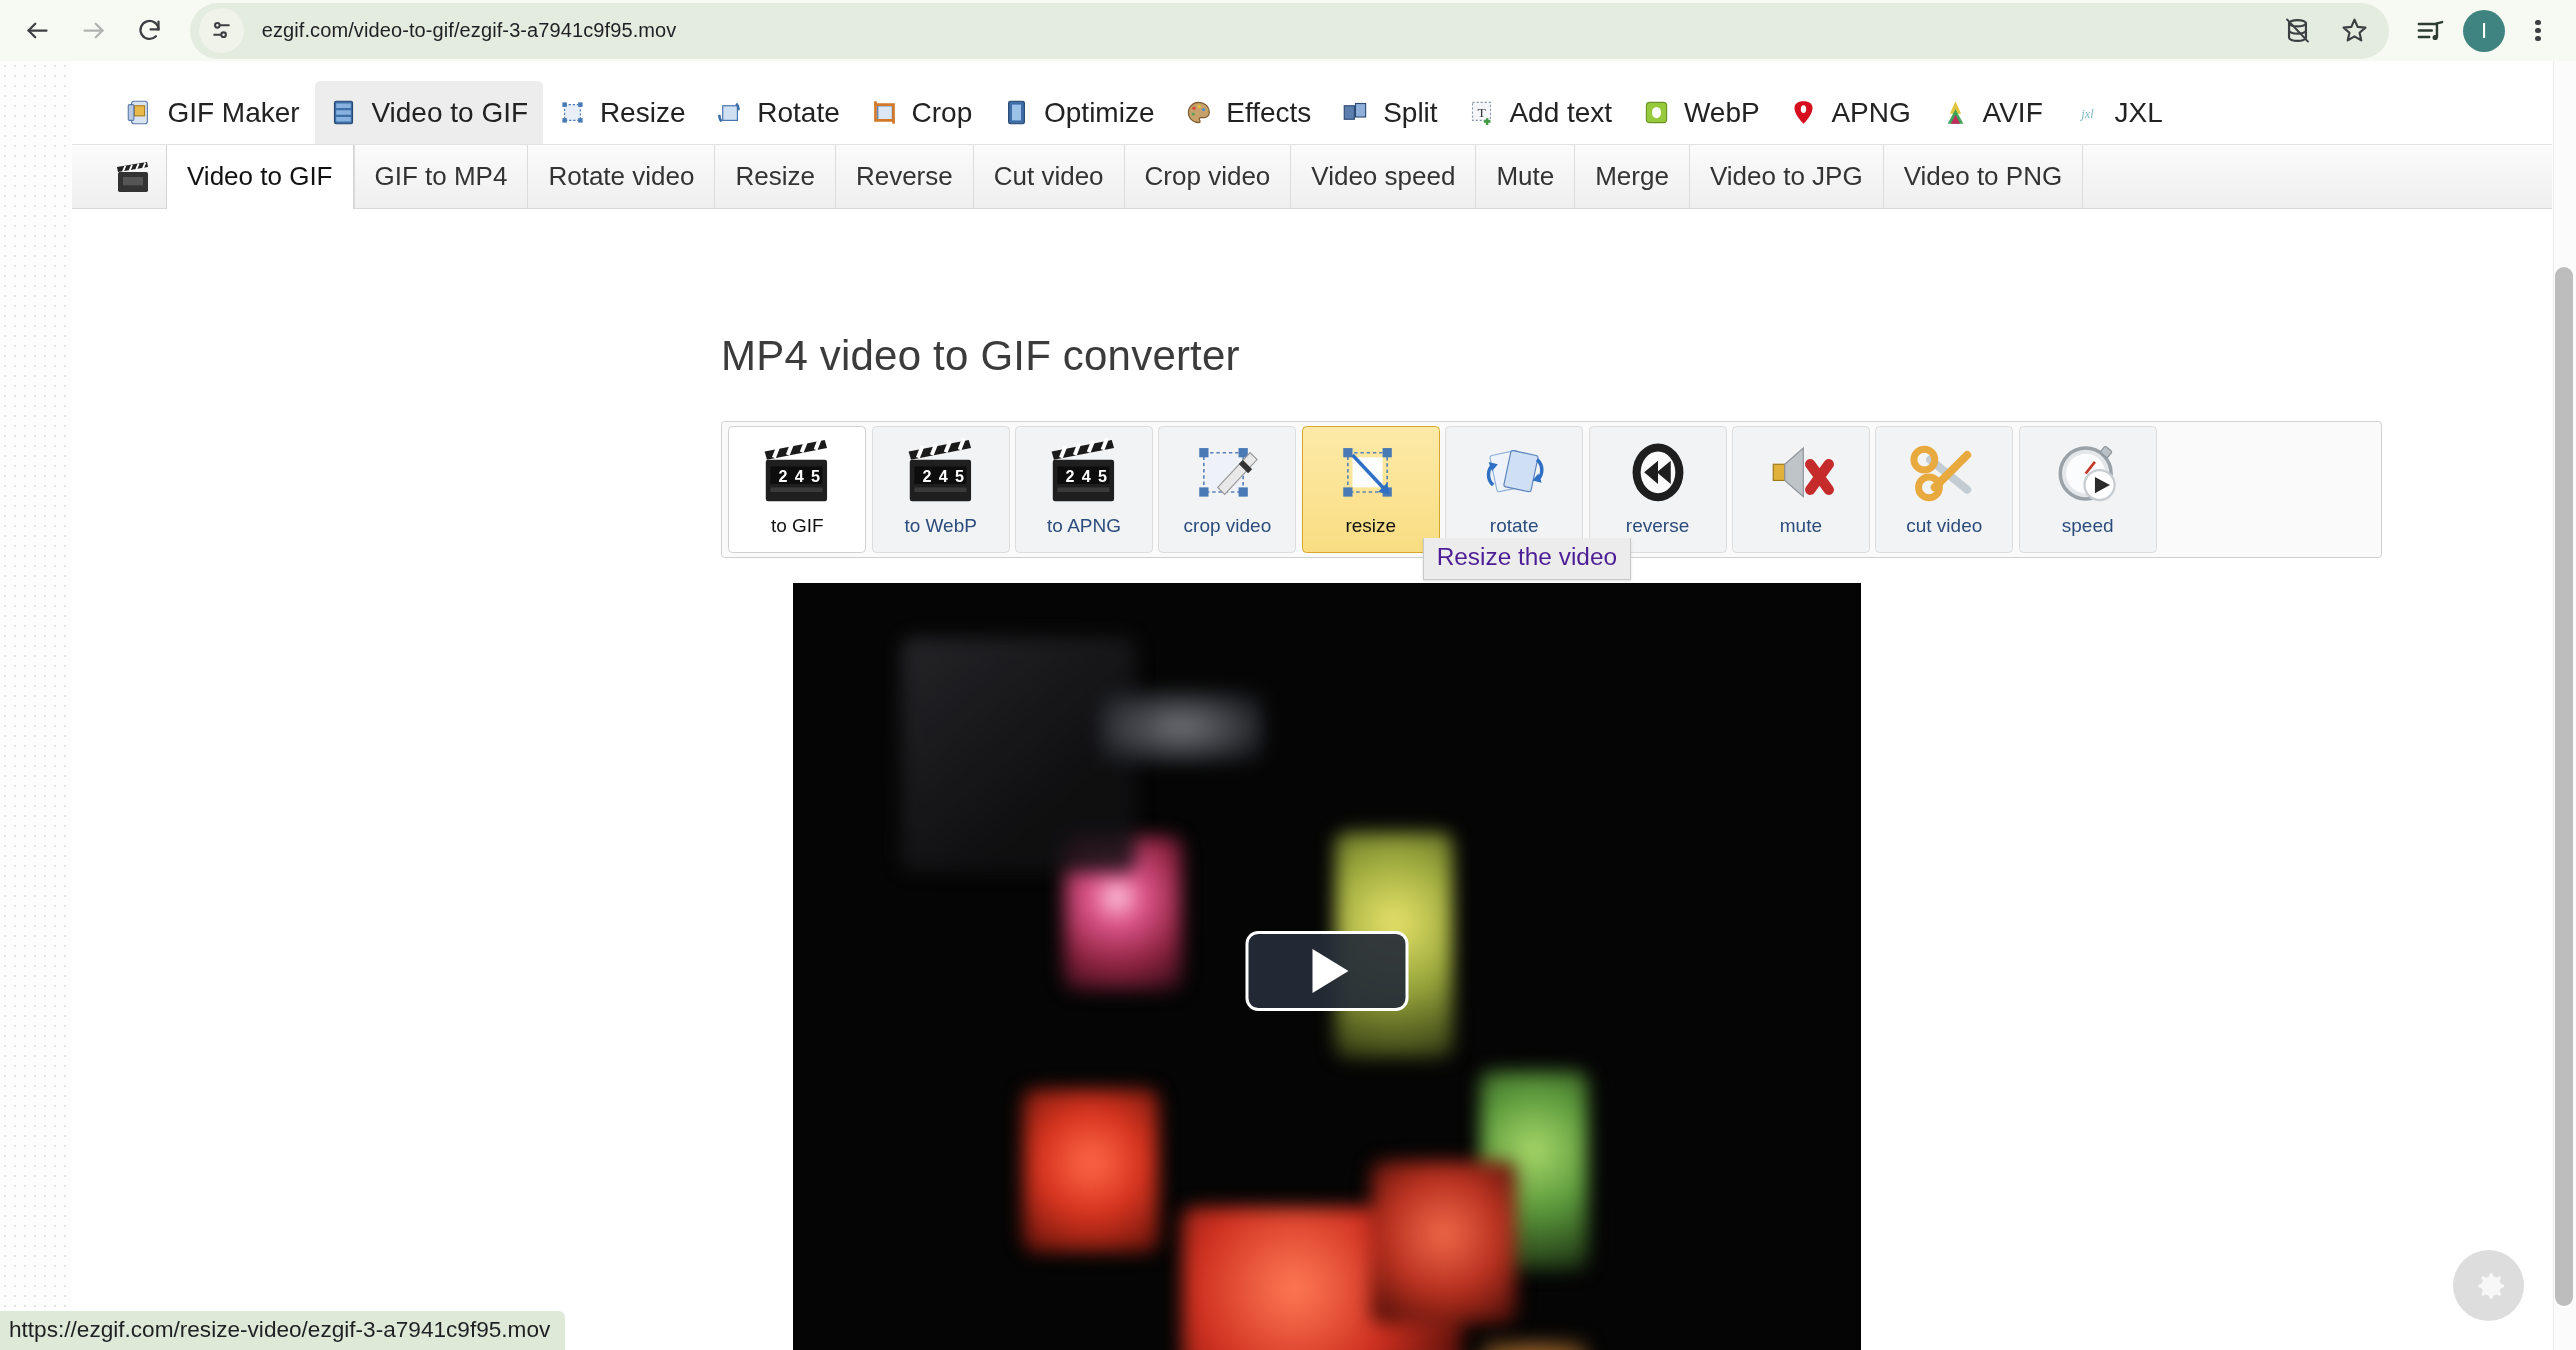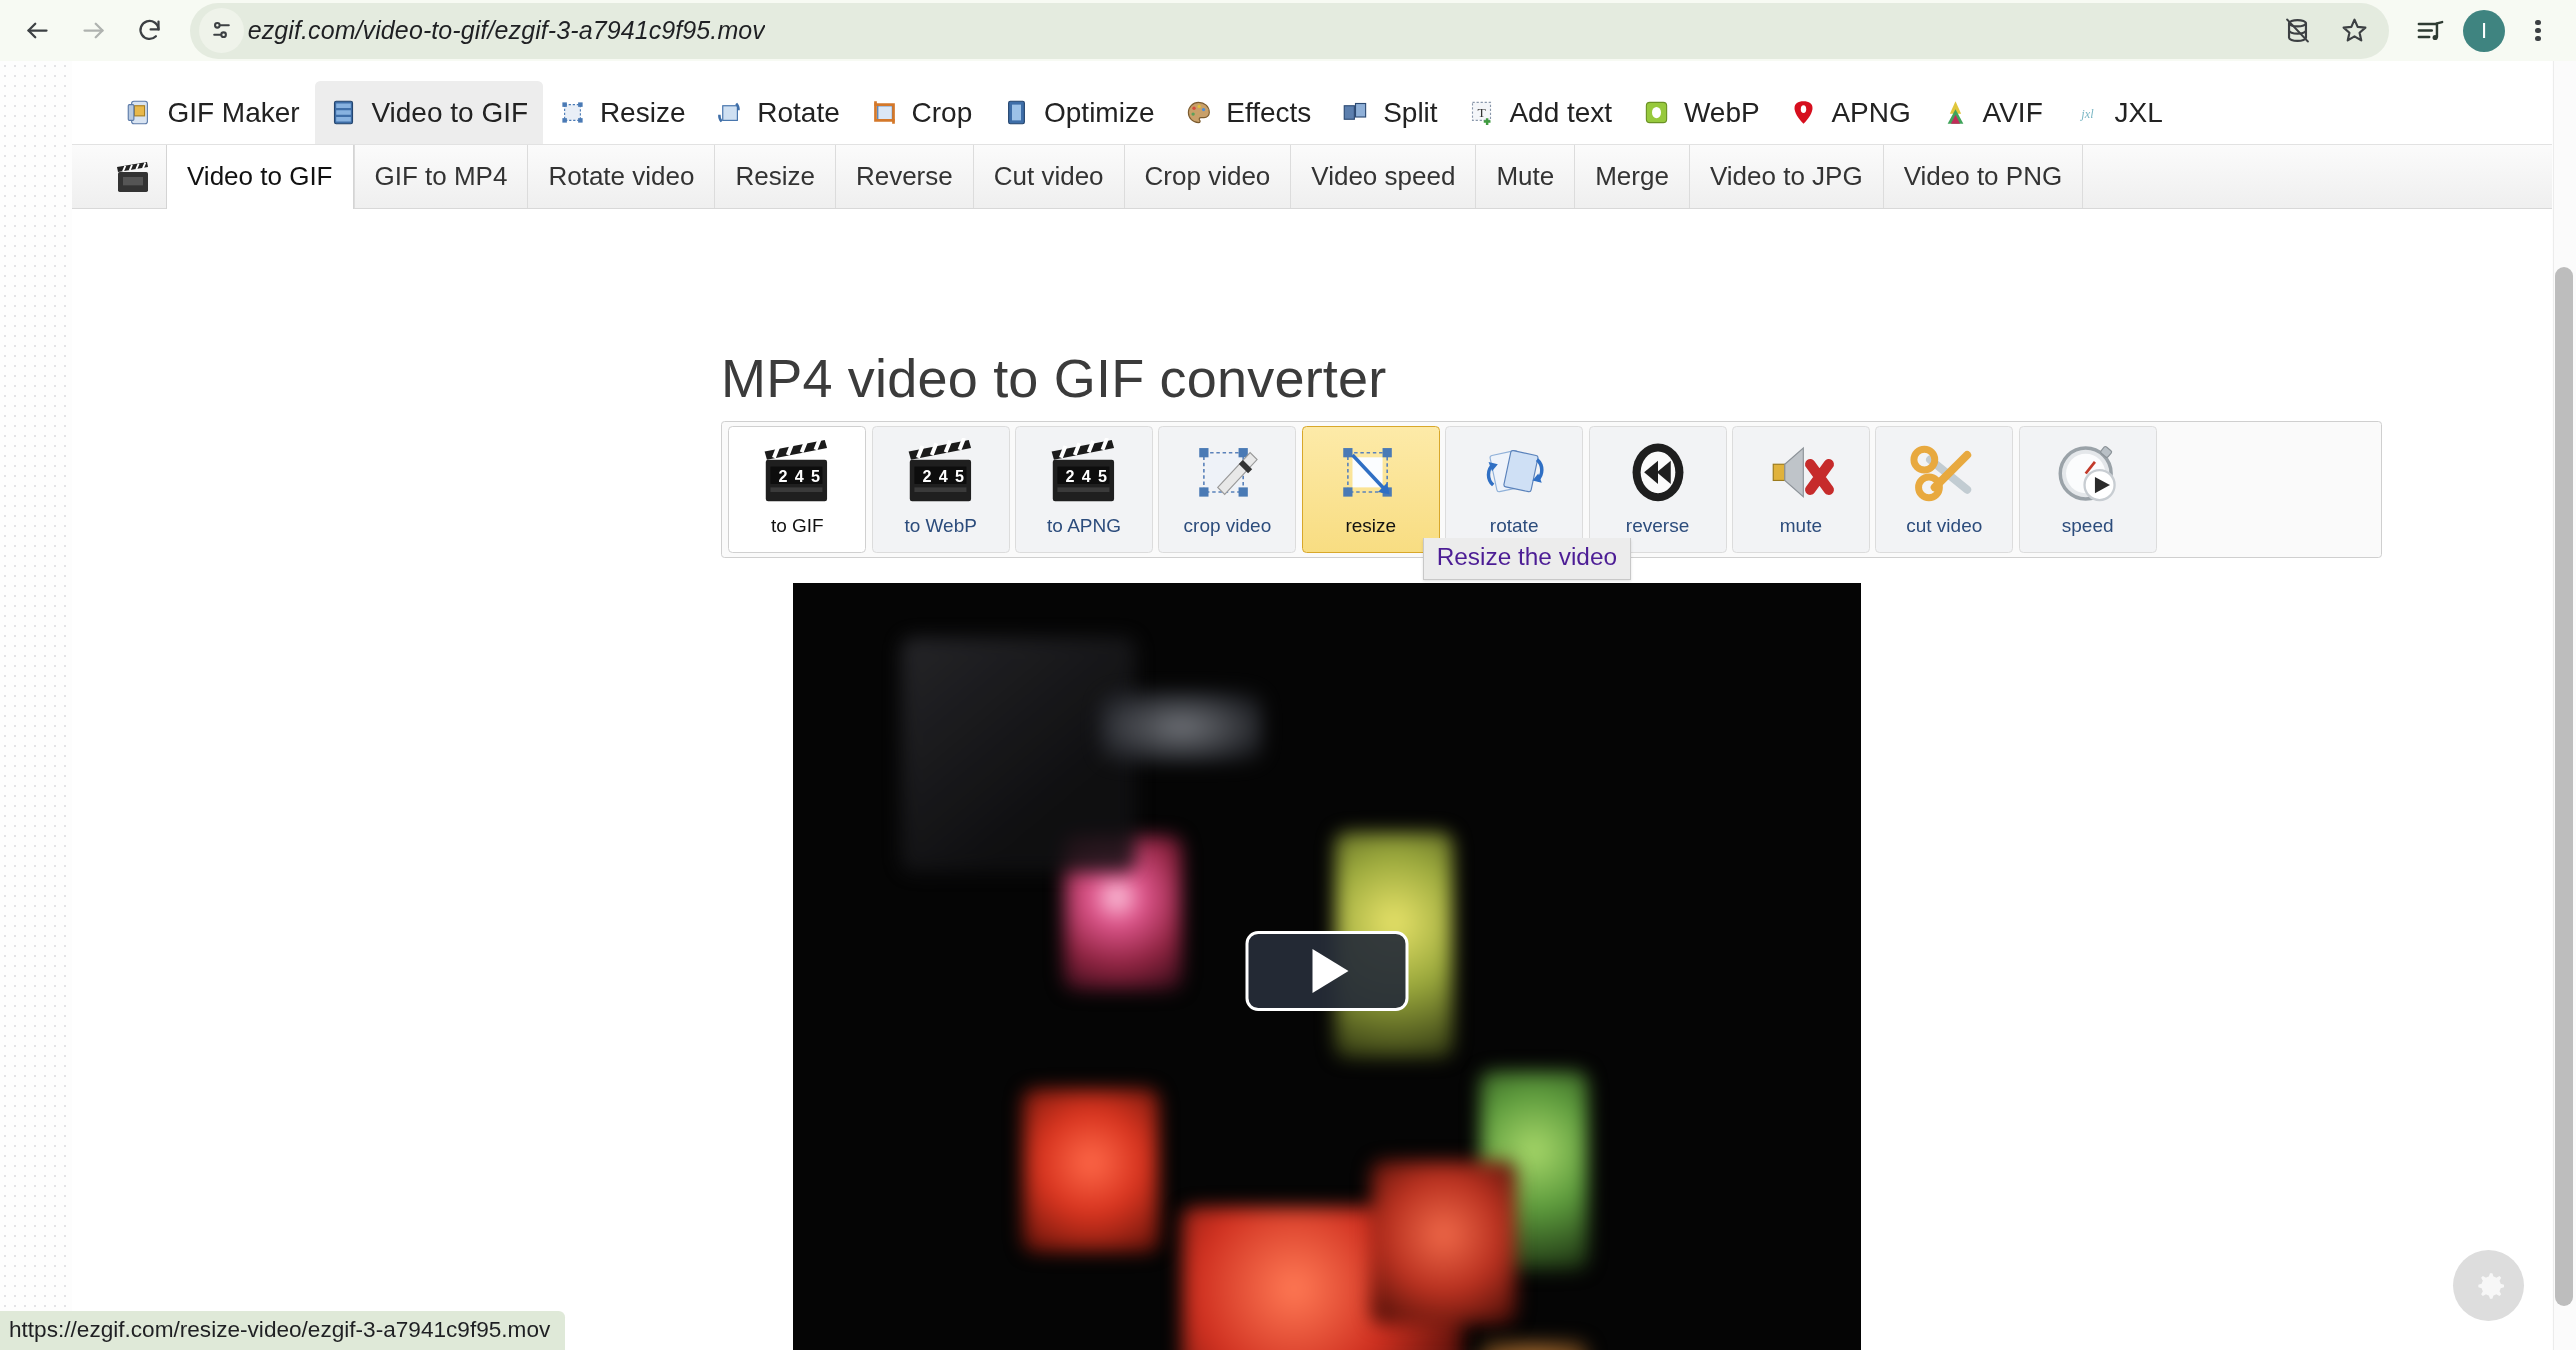--- a/index.html
+++ b/index.html
@@ -42,27 +42,26 @@
     position: relative;
   }
   .site-info-btn {
     width: 45px; height: 45px;
     border-radius: 50%;
     display: flex; align-items: center; justify-content: center;
     background: #eff3ea;
     flex: 0 0 auto;
   }
   .omnibox-url {
-    font-size: 25px;
+    font-size: 20px;
     color: #1f2023;
     letter-spacing: 0.1px;
-    margin-left: 4px;
+    margin-left: 18px;
     white-space: nowrap;
     overflow: hidden;
-    font-style: italic;
   }
   .omni-actions {
     position: absolute; right: 9px; top: 0;
     height: 56px; display: flex; align-items: center; gap: 5.4px;
   }
   .icon-btn {
     width: 51px; height: 51px;
     display: flex; align-items: center; justify-content: center;
     border-radius: 50%;
     color: #3c4043;
@@ -151,22 +150,22 @@
     background: #ffffff;
     color: #111;
     border-left: 0.9px solid #d4d4d4;
     border-right: 0.9px solid #d4d4d4;
     margin-bottom: -0.9px;
   }
   .subnav-tail { flex: 1 1 auto; border-left: 0.9px solid #dcdcdc; }
 
   
   .page-title {
-    position: absolute; left: 649px; top: 286px;
-    font-size: 54px; font-weight: 400; color: #3b3b3b;
+    position: absolute; left: 649px; top: 271px;
+    font-size: 42px; font-weight: 400; color: #3b3b3b;
     letter-spacing: 0.2px;
   }
 
   
   .toolstrip {
     position: absolute; left: 649px; top: 360px;
     width: 1661px; height: 137px;
     border: 0.9px solid #cfcfcf;
     border-radius: 3.6px;
     background: #fafafa;

